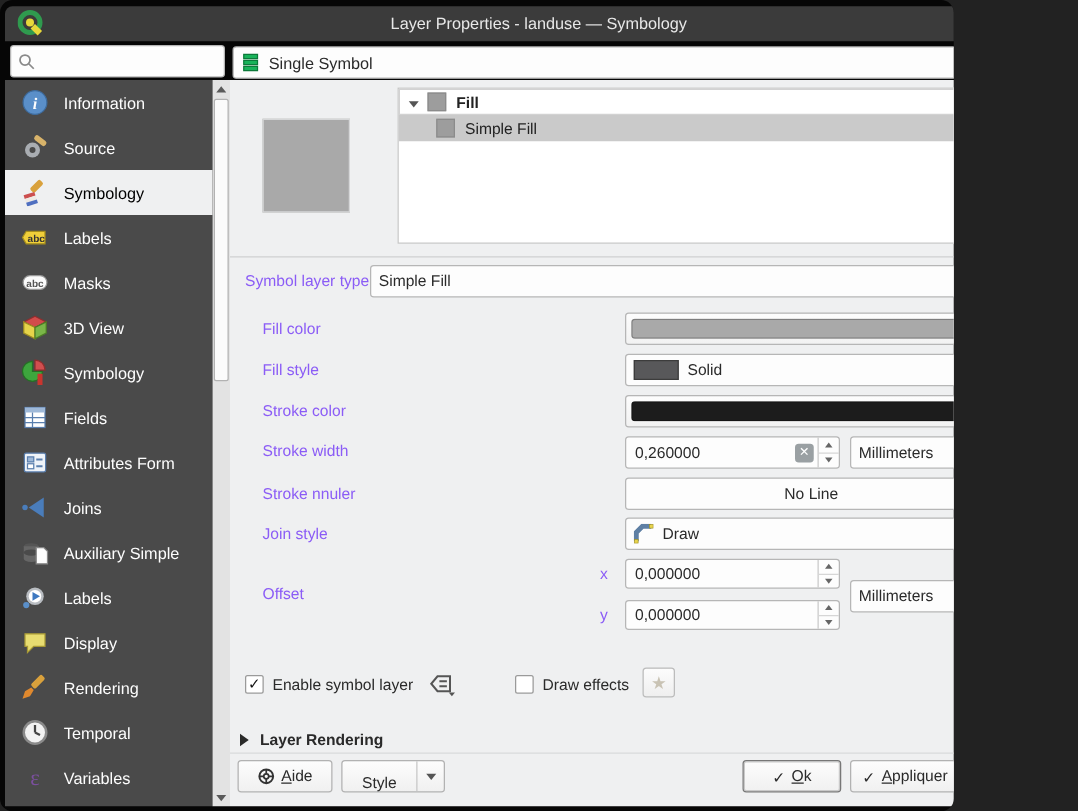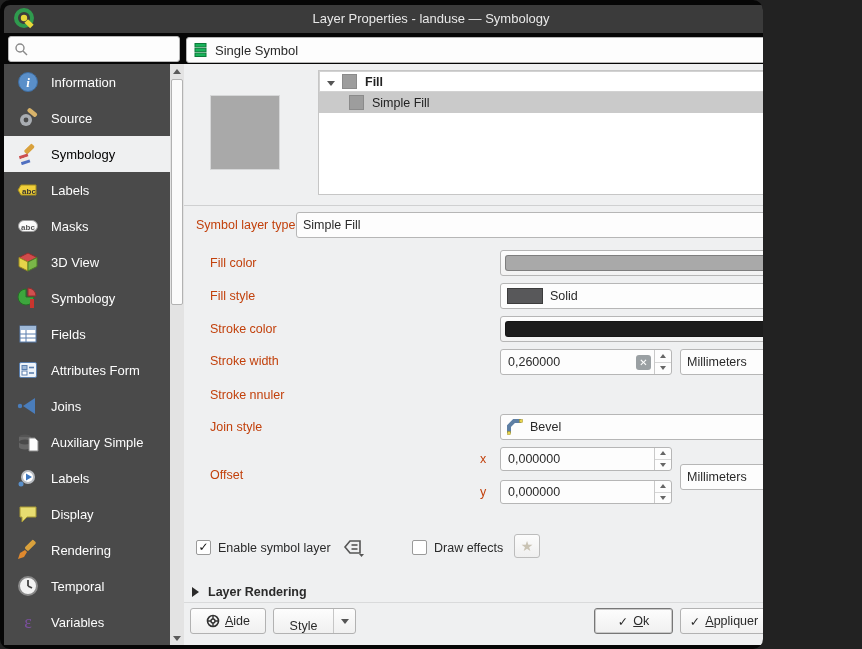--- a/index.html
+++ b/index.html
@@ -42,21 +42,21 @@
   .expander { width:22px; text-align:center; }
   .tri-exp { display:inline-block; width:0; height:0; border-left:4px solid transparent; border-right:4px solid transparent; border-top:5px solid #555; }
   .swatch-sq { width:15px; height:15px; background:#9d9d9d; border:1px solid #8b8b8b; margin-right:8px; }
   .tree-indent { width:30px; }
 
   .sym-btn { position:absolute; width:24px; height:24px; background:linear-gradient(#fdfdfd,#f0f0f0); border:1px solid #b6b6b6; border-radius:3px; display:flex; align-items:center; justify-content:center; }
   .sym-btn.disabled { opacity:.9; }
 
   .hsep { position:absolute; left:0; width:674px; height:1px; background:#cfd0d1; }
 
-  .flabel { position:absolute; height:26px; line-height:26px; font-size:12.5px; color:#c2410c; }
+  .flabel { position:absolute; height:26px; line-height:26px; font-size:12.5px; color:#8b5cf6; }
 
   .combo { position:absolute; height:26px; background:#fdfdfd; border:1px solid #b6b6b6; border-radius:3px; display:flex; align-items:center; padding:0 6px; font-size:12.5px; color:#2a2a2a; }
   .combo .arrow { margin-left:auto; }
   .arrow-dn { width:0; height:0; border-left:4px solid transparent; border-right:4px solid transparent; border-top:5px solid #555; }
 
   .colorbtn { position:absolute; height:26px; background:linear-gradient(#fdfdfd,#f2f2f2); border:1px solid #b6b6b6; border-radius:3px; display:flex; align-items:stretch; }
   .colorbar { flex:1; margin:4px 3px 4px 4px; border-radius:3px; border:1px solid rgba(0,0,0,.25); }
   .colorbtn .dropsec { width:16px; border-left:1px solid #c4c4c4; display:flex; align-items:center; justify-content:center; }
 
   .spinbox { position:absolute; height:26px; background:#fdfdfd; border:1px solid #b6b6b6; border-radius:3px; display:flex; align-items:center; font-size:12.5px; color:#2a2a2a; }
@@ -414,37 +414,41 @@
     <div class="dd-override" style="left:624px; top:287px">
       <svg width="22" height="20" viewBox="0 0 22 20">
           <path d="M7 3 h10 v12 h-10 l-5 -6 z" fill="none" stroke="#555" stroke-width="1.6"></path>
           <line x1="8.5" y1="7" x2="14.5" y2="7" stroke="#555" stroke-width="1.6"></line>
           <line x1="8.5" y1="11" x2="14.5" y2="11" stroke="#555" stroke-width="1.6"></line>
           <polygon points="16,16 21,16 18.5,19" fill="#555"></polygon>
         </svg>
     </div>
 
     <div class="flabel" style="left:26px; top:318px">Stroke nnuler</div>
+    <div class="combo" style="left:316px; top:318px; width:298px; justify-content:center">
+      <span>No Line</span>
+      <span class="arrow" style="position:absolute; right:7px"><span class="arrow-dn"></span></span>
+    </div>
     <div class="dd-override" style="left:624px; top:320px">
       <svg width="22" height="20" viewBox="0 0 22 20">
           <path d="M7 3 h10 v12 h-10 l-5 -6 z" fill="none" stroke="#555" stroke-width="1.6"></path>
           <line x1="8.5" y1="7" x2="14.5" y2="7" stroke="#555" stroke-width="1.6"></line>
           <line x1="8.5" y1="11" x2="14.5" y2="11" stroke="#555" stroke-width="1.6"></line>
           <polygon points="16,16 21,16 18.5,19" fill="#555"></polygon>
         </svg>
     </div>
 
     <div class="flabel" style="left:26px; top:350px">Join style</div>
     <div class="combo" style="left:316px; top:350px; width:298px">
       <svg width="16" height="16" viewBox="0 0 16 16" style="margin-right:7px">
         <path d="M2 14 L2 7 L7 2 L14 2" fill="none" stroke="#5e7fa4" stroke-width="4"></path>
         <rect x="0.5" y="12.5" width="3" height="3" fill="#e8d44d" stroke="#9d8d22" stroke-width=".5"></rect>
         <rect x="12.5" y="0.5" width="3" height="3" fill="#e8d44d" stroke="#9d8d22" stroke-width=".5"></rect>
       </svg>
-      <span>Bevel</span>
+      <span>Draw</span>
       <span class="arrow"><span class="arrow-dn"></span></span>
     </div>
     <div class="dd-override" style="left:624px; top:352px">
       <svg width="22" height="20" viewBox="0 0 22 20">
           <path d="M7 3 h10 v12 h-10 l-5 -6 z" fill="none" stroke="#555" stroke-width="1.6"></path>
           <line x1="8.5" y1="7" x2="14.5" y2="7" stroke="#555" stroke-width="1.6"></line>
           <line x1="8.5" y1="11" x2="14.5" y2="11" stroke="#555" stroke-width="1.6"></line>
           <polygon points="16,16 21,16 18.5,19" fill="#555"></polygon>
         </svg>
     </div>

